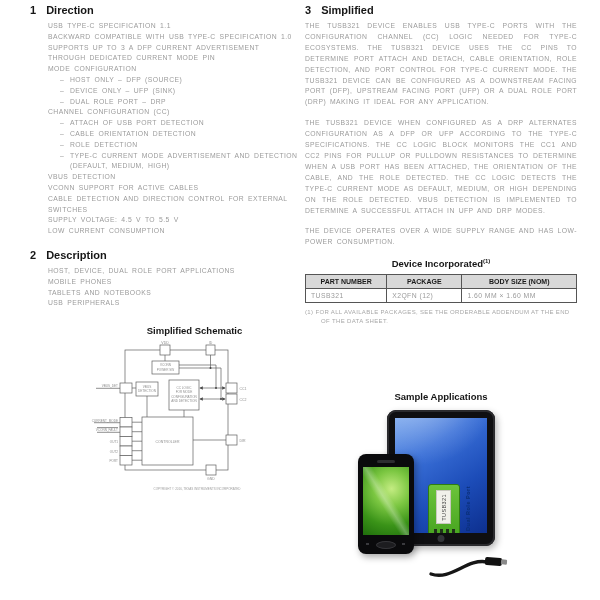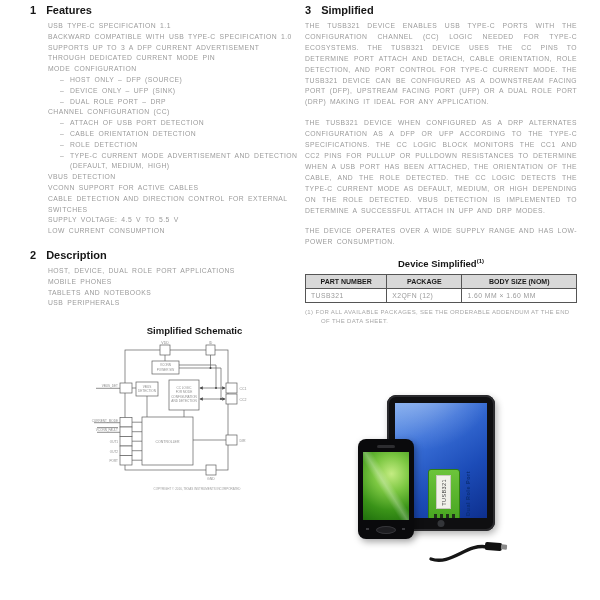--- a/index.html
+++ b/index.html
@@ -87,21 +87,21 @@
 </style>
 </head>
 <body>
 
 <div class="page">
 
   <div class="col col-left">
 
     <div class="h2">
       <span>1</span>
-      <span>Features</span>
+      <span>Direction</span>
     </div>
     <div class="list">
       <div class="li caps">USB Type-C Specification 1.1</div>
       <div class="li caps">Backward Compatible With USB Type-C Specification 1.0</div>
       <div class="li caps">Supports Up to 3 A DFP Current Advertisement Through Dedicated Current Mode Pin</div>
       <div class="li caps">Mode Configuration</div>
       <div class="subli caps">Host Only – DFP (Source)</div>
       <div class="subli caps">Device Only – UFP (Sink)</div>
       <div class="subli caps">Dual Role Port – DRP</div>
       <div class="li caps">Channel Configuration (CC)</div>
@@ -226,41 +226,42 @@
       <span>3</span>
       <span>Simplified</span>
     </div>
     <div class="desc">
       <p class="caps">The TUSB321 device enables USB Type-C ports with the Configuration Channel (CC) logic needed for Type-C ecosystems. The TUSB321 device uses the CC pins to determine port attach and detach, cable orientation, role detection, and port control for Type-C current mode. The TUSB321 device can be configured as a downstream facing port (DFP), upstream facing port (UFP) or a dual role port (DRP) making it ideal for any application.</p>
       <p class="caps">The TUSB321 device when configured as a DRP alternates configuration as a DFP or UFP according to the Type-C specifications. The CC logic block monitors the CC1 and CC2 pins for pullup or pulldown resistances to determine when a USB port has been attached, the orientation of the cable, and the role detected. The CC logic detects the Type-C current mode as default, medium, or high depending on the role detected. VBUS detection is implemented to determine a successful attach in UFP and DRP modes.</p>
       <p class="caps">The device operates over a wide supply range and has low-power consumption.</p>
     </div>
 
     <div class="ti-title">
-      <span>Device Simplified</span><sup>(1)</sup>
+      <span>Device Incorporated</span><sup>(1)</sup>
     </div>
     <table>
       <thead>
         <tr>
           <th>PART NUMBER</th>
           <th>PACKAGE</th>
           <th>BODY SIZE (NOM)</th>
         </tr>
       </thead>
       <tbody>
         <tr>
           <td class="caps">TUSB321</td>
           <td class="caps">X2QFN (12)</td>
           <td class="caps">1.60 mm × 1.60 mm</td>
         </tr>
       </tbody>
     </table>
     <div class="footnote caps">(1) For all available packages, see the orderable addendum at the end of the data sheet.</div>
 
     <div class="fig-right">
+      <div class="fig-title">Sample Applications</div>
 
       <div class="sa-scene">
         <div class="tablet">
           <div class="tablet-screen">
             <div class="board">
               <div class="board-label">
                 <span>TUSB321</span>
               </div>
               <div class="board-pins"></div>
             </div>

